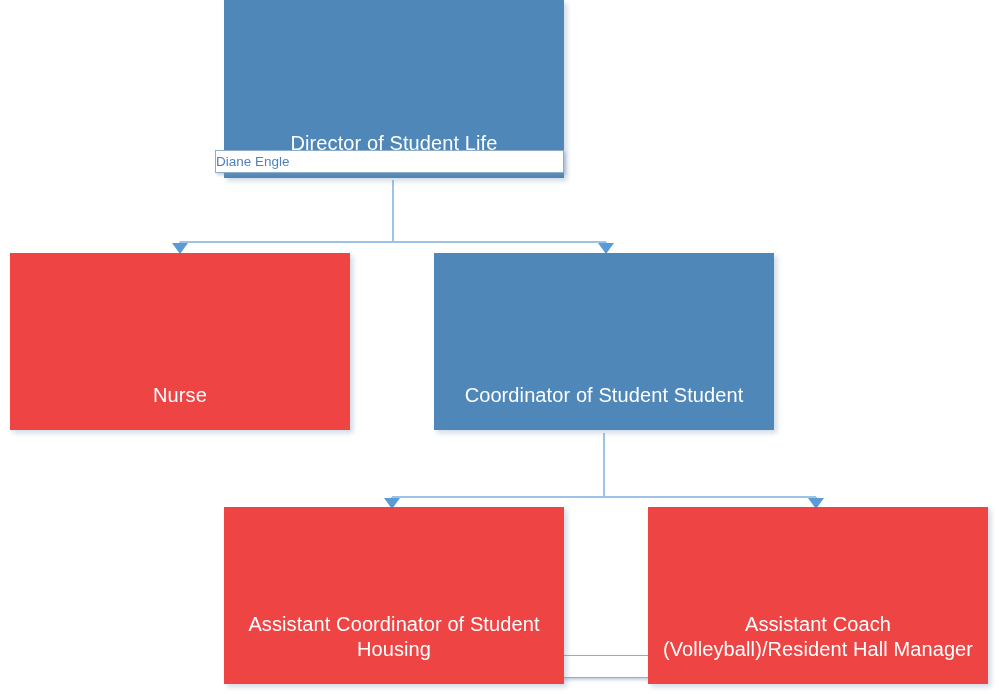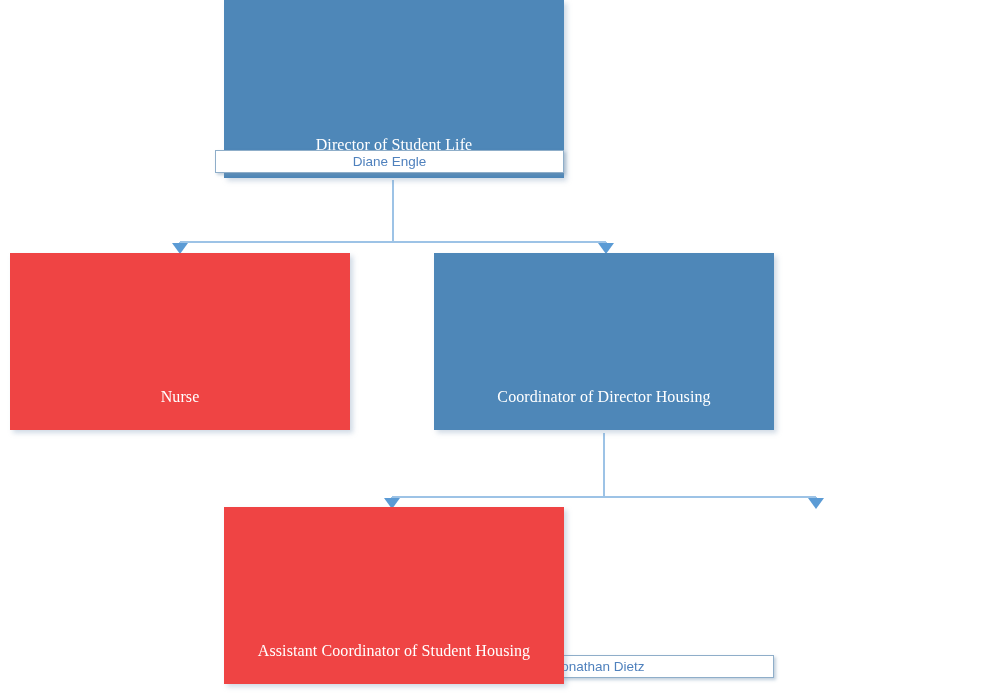--- a/index.html
+++ b/index.html
@@ -41,47 +41,45 @@
     position: absolute;
     left: 0;
     top: 0;
     width: 100%;
     box-sizing: border-box;
     display: flex;
     flex-direction: column;
     justify-content: flex-end;
     align-items: center;
     color: #ffffff;
-    font-size: 16px;
+    font-size: 20px;
     line-height: 1.22;
     text-align: center;
     letter-spacing: 0.1px;
     box-shadow: 3px 3px 5px rgba(120, 150, 180, 0.35);
-    font-family: Liberation Serif, serif;
   }
 
   .node-title {
     display: block;
     width: 100%;
     padding: 0 6px;
     box-sizing: border-box;
   }
 
   
   .node-name-bar {
     position: absolute;
     box-sizing: border-box;
     background: #ffffff;
     border: 1px solid #8faec9;
     color: #4f81bd;
     font-size: 13.5px;
     line-height: 1;
     display: flex;
     align-items: center;
-    justify-content: center;
     text-align: center;
     box-shadow: 2px 2px 3px rgba(120, 150, 180, 0.45);
     z-index: 3;
   }
 
   
   .fill-dark  { background: #4e87b8; }
   .fill-light { background: #ef4444; }
 </style>
 </head>
@@ -122,28 +120,34 @@
   </div>
 
   <div class="node" style="left:10px; top:253px; width:340px; height:177px;">
     <div class="node-body fill-light" style="height:177px; padding-bottom:23px;">
       <span class="node-title">Nurse</span>
     </div>
   </div>
 
   <div class="node" style="left:434px; top:253px; width:340px; height:177px;">
     <div class="node-body fill-dark" style="height:177px; padding-bottom:23px;">
-      <span class="node-title">Coordinator of Director Housing</span>
+      <span class="node-title">Coordinator of Student Student</span>
     </div>
     <div class="node-name-bar" style="left:-9px; top:402px; width:349px; height:23px;">
       <span>Jonathan Dietz</span>
     </div>
   </div>
 
   <div class="node" style="left:224px; top:507px; width:340px; height:211px;">
     <div class="node-body fill-light" style="height:177px; padding-bottom:23px;">
       <span class="node-title">Assistant Coordinator of Student Housing</span>
     </div>
 
   </div>
 
+  <div class="node" style="left:648px; top:507px; width:340px; height:177px;">
+    <div class="node-body fill-light" style="height:177px; padding-bottom:23px;">
+      <span class="node-title">Assistant Coach (Volleyball)/Resident Hall Manager</span>
+    </div>
+
+  </div>
 
 </div>
 
 </body></html>

